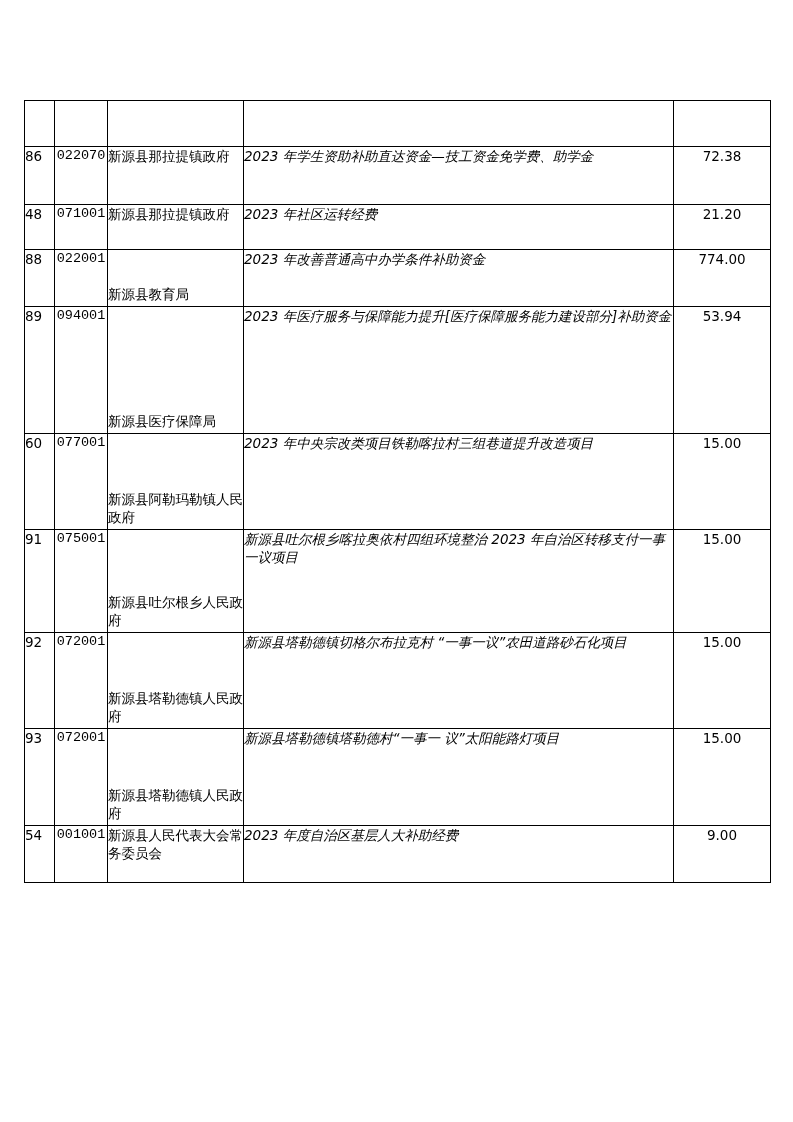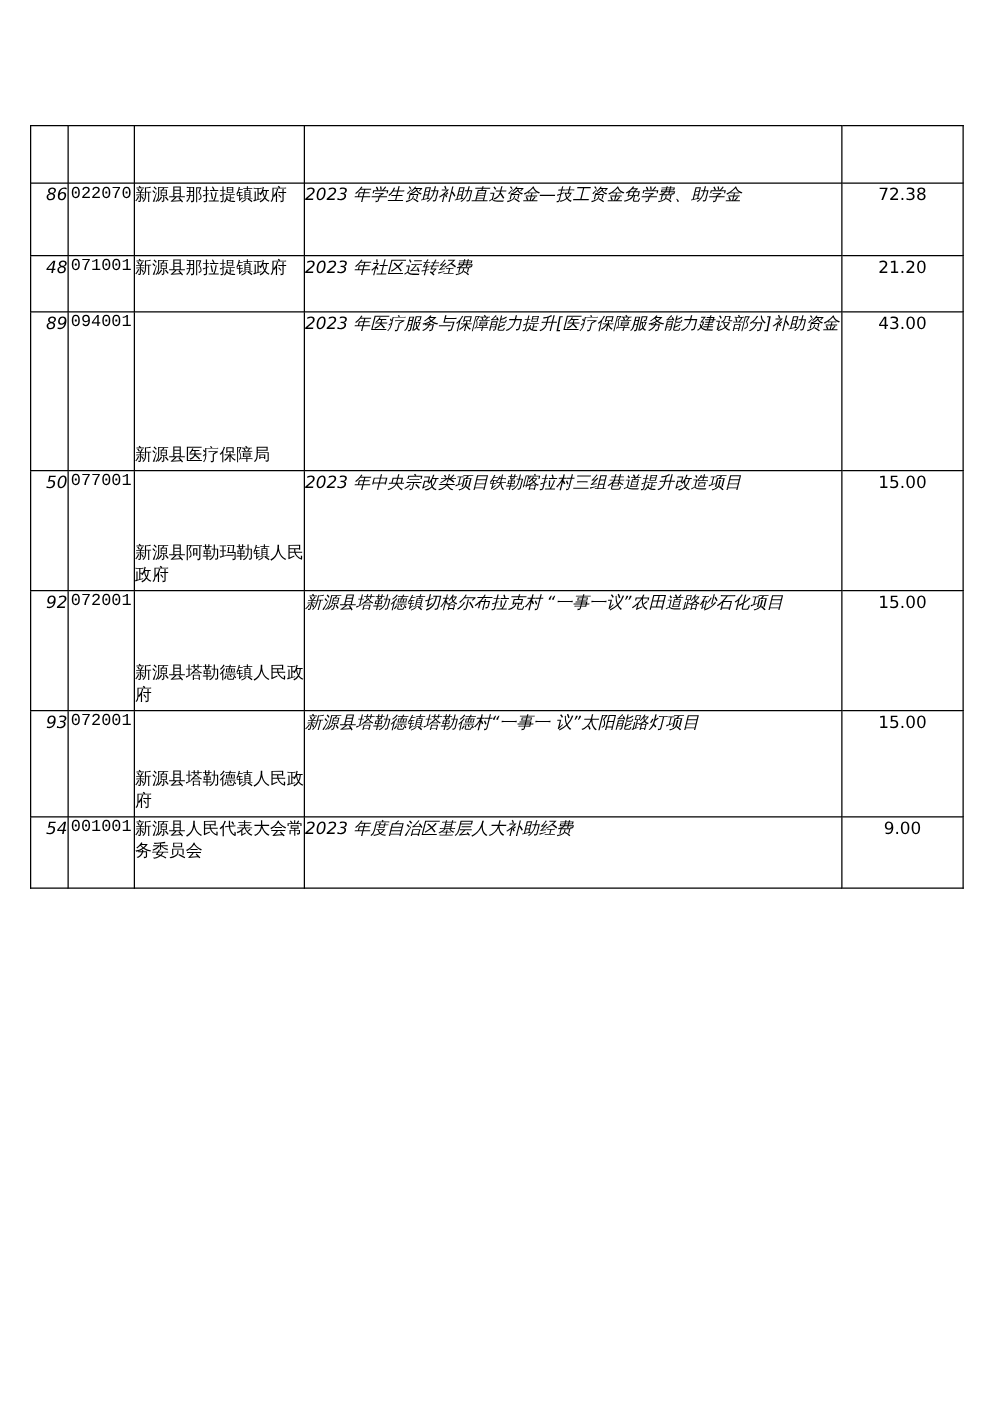--- a/index.html
+++ b/index.html
@@ -40,25 +40,24 @@
     font-size: 13.5px;
     line-height: 1.35;
   }
   col.c-no    { width: 30px; }
   col.c-code  { width: 53px; }
   col.c-unit  { width: 136px; }
   col.c-proj  { width: 430px; }
   col.c-amt   { width: 97px; }
 
   td.no {
-    text-align: right;
+    text-align: left;
     vertical-align: bottom;
     padding-bottom: 4px;
     font-size: 13.5px;
-    font-style: italic;
   }
   td.code {
     text-align: center;
     vertical-align: bottom;
     padding-bottom: 4px;
     font-size: 13.5px;
     font-family: Liberation Mono, monospace;
   }
   td.unit {
     text-align: left;
@@ -86,21 +85,21 @@
     font-size: 13.5px;
   }
   .r-head { height: 46px; }
   .r-86 { height: 58px; }
   .r-87 { height: 45px; }
   .r-88 { height: 57px; }
   .r-89 { height: 127px; }
   .r-90 { height: 96px; }
   .r-91 { height: 103px; }
   .r-92 { height: 96px; }
-  .r-93 { height: 85px; }
+  .r-93 { height: 97px; }
   .r-94 { height: 85px; }
   .r-95 { height: 57px; }
 </style>
 </head>
 <body>
 
 <div class="page">
   <div class="table-wrap">
     <table class="budget">
       <colgroup>
@@ -128,37 +127,51 @@
         </tr>
 
         <tr class="r-87">
           <td class="no">48</td>
           <td class="code">071001</td>
           <td class="unit">新源县那拉提镇政府</td>
           <td class="proj">2023 年社区运转经费</td>
           <td class="amt">21.20</td>
         </tr>
 
+        <tr class="r-88">
+          <td class="no">88</td>
+          <td class="code">022001</td>
+          <td class="unit bottomish">新源县教育局</td>
+          <td class="proj">2023 年改善普通高中办学条件补助资金</td>
+          <td class="amt">774.00</td>
+        </tr>
 
         <tr class="r-89">
           <td class="no">89</td>
           <td class="code">094001</td>
           <td class="unit bottomish">新源县医疗保障局</td>
           <td class="proj">2023 年医疗服务与保障能力提升[医疗保障服务能力建设部分]补助资金</td>
-          <td class="amt">43.00</td>
+          <td class="amt">53.94</td>
         </tr>
 
         <tr class="r-90">
-          <td class="no">50</td>
+          <td class="no">60</td>
           <td class="code">077001</td>
           <td class="unit bottomish">新源县阿勒玛勒镇人民政府</td>
           <td class="proj">2023 年中央宗改类项目铁勒喀拉村三组巷道提升改造项目</td>
           <td class="amt">15.00</td>
         </tr>
 
+        <tr class="r-91">
+          <td class="no">91</td>
+          <td class="code">075001</td>
+          <td class="unit bottomish">新源县吐尔根乡人民政府</td>
+          <td class="proj">新源县吐尔根乡喀拉奥依村四组环境整治 2023 年自治区转移支付一事一议项目</td>
+          <td class="amt">15.00</td>
+        </tr>
 
         <tr class="r-92">
           <td class="no">92</td>
           <td class="code">072001</td>
           <td class="unit bottomish">新源县塔勒德镇人民政府</td>
           <td class="proj">新源县塔勒德镇切格尔布拉克村 “一事一议”农田道路砂石化项目</td>
           <td class="amt">15.00</td>
         </tr>
 
         <tr class="r-93">

